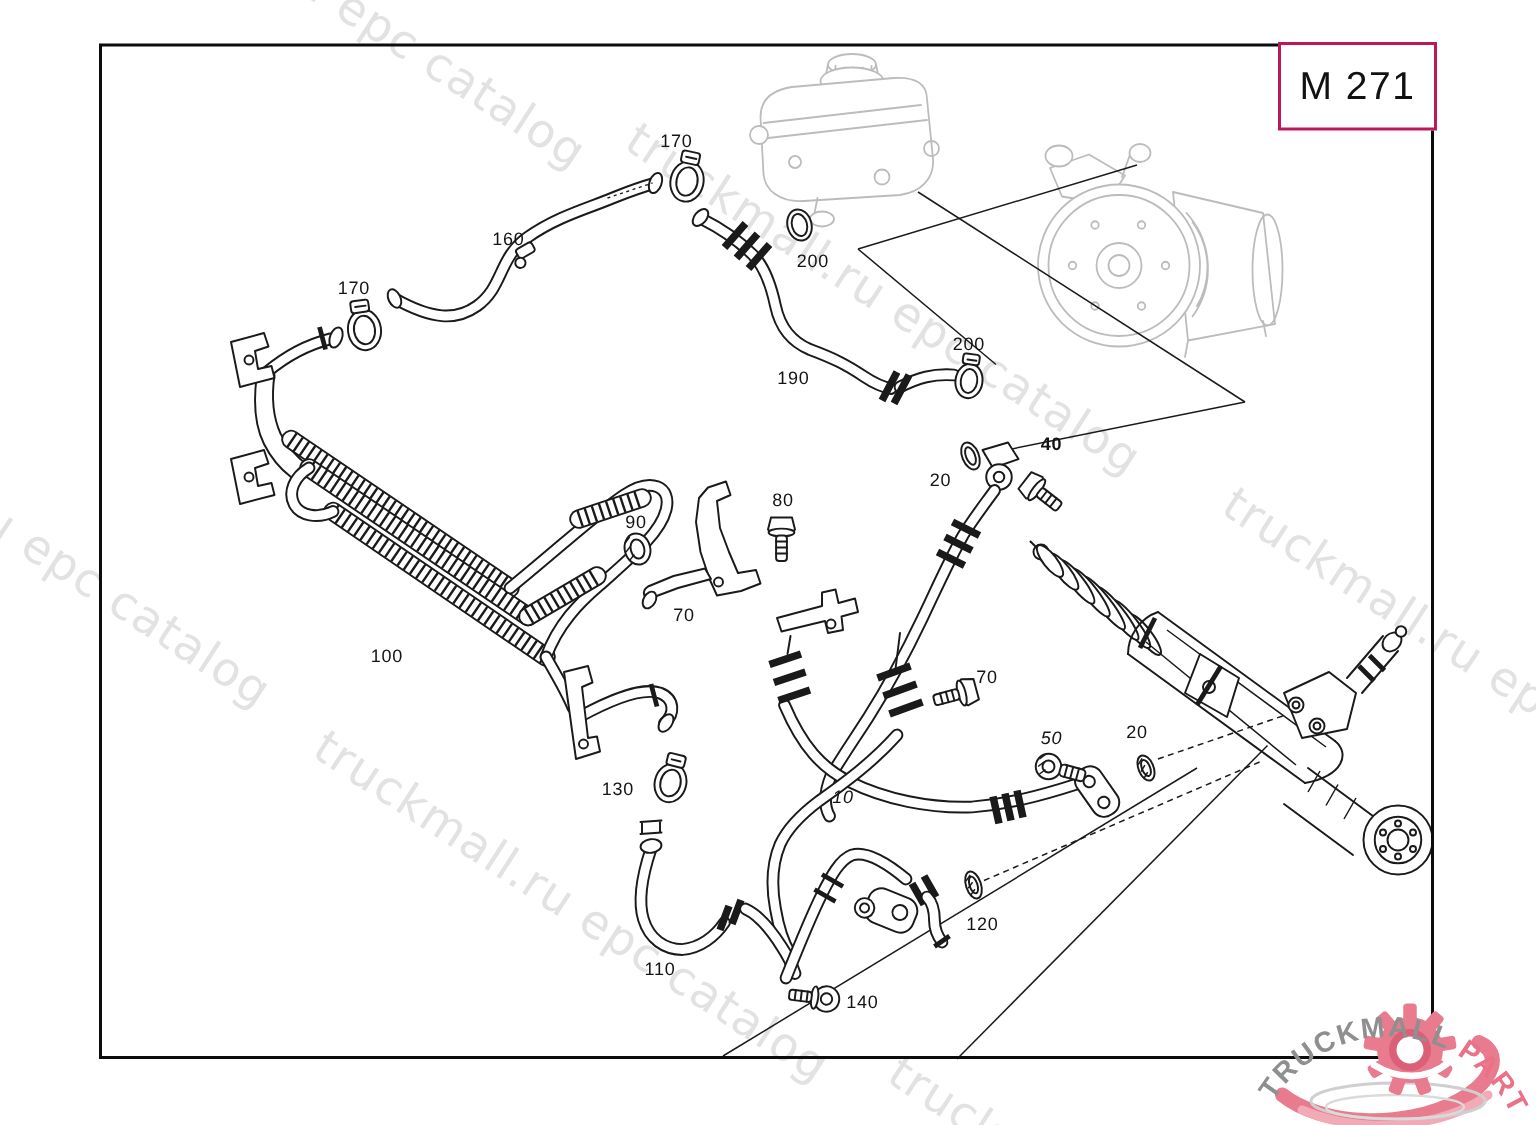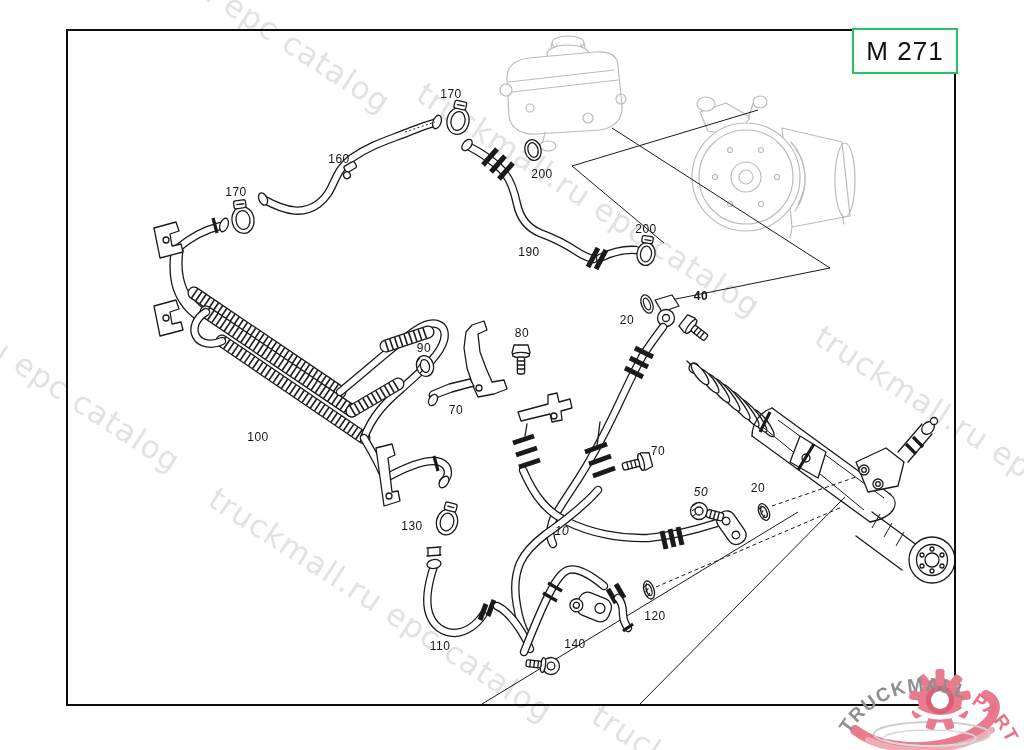--- a/index.html
+++ b/index.html
@@ -25,21 +25,21 @@
   .find{stroke:#1a1a1a;stroke-width:11;fill:none;stroke-dasharray:1.6 3.4;stroke-linecap:butt;}
   .band{stroke:#1a1a1a;stroke-width:5;fill:none;stroke-linecap:butt;}
   .band3{stroke:#1a1a1a;stroke-width:3.2;fill:none;stroke-linecap:butt;}
   .fln{stroke:#bcbcbc;stroke-width:1.2;fill:none;stroke-linejoin:round;stroke-linecap:round;}
   .flnf{stroke:#bcbcbc;stroke-width:1.2;fill:#ffffff;stroke-linejoin:round;}
   
   #labels{position:absolute;left:0;top:0;width:100%;height:100%;z-index:4;pointer-events:none;}
   .plabel{position:absolute;transform:translate(-50%,-50%);font-size:12px;color:#141414;
           font-family:"Liberation Sans",sans-serif;letter-spacing:.5px;}
   
-  #mbox{position:absolute;left:852px;top:28px;width:106px;height:46px;border:2px solid #22c55e;
+  #mbox{position:absolute;left:852px;top:28px;width:106px;height:59px;border:2px solid #be185d;
         box-sizing:border-box;background:#fff;display:flex;align-items:center;justify-content:center;
         font-size:26px;color:#111;z-index:5;letter-spacing:1px;}
   
   #logo{position:absolute;left:820px;top:628px;z-index:6;}
 </style>
 </head>
 <body>
 
 <div id="canvas">
 
@@ -368,21 +368,21 @@
       <span class="plabel" style="left: 522px; top: 333px;">80</span>
       <span class="plabel" style="left: 456px; top: 410px;">70</span>
       <span class="plabel" style="left: 258px; top: 437px;">100</span>
       <span class="plabel" style="left: 412px; top: 526px;">130</span>
       <span class="plabel" style="left: 562px; top: 531px; font-style: italic;">10</span>
       <span class="plabel" style="left: 658px; top: 451px;">70</span>
       <span class="plabel" style="left: 701px; top: 492px; font-style: italic;">50</span>
       <span class="plabel" style="left: 758px; top: 488px;">20</span>
       <span class="plabel" style="left: 655px; top: 616px;">120</span>
       <span class="plabel" style="left: 440px; top: 646px;">110</span>
-      <span class="plabel" style="left: 575px; top: 644px;">140</span>
+      <span class="plabel" style="left: 575px; top: 668px;">140</span>
     </div>
 
   <div id="mbox">
     <span>M 271</span>
   </div>
 
   <svg id="logo" width="204" height="122" viewBox="0 0 204 122">
     <path class="lnsw" d="M35 102 C60 122 115 126 152 106 C176 93 182 74 166 67" fill="none" stroke="#e87b8e" stroke-width="10" stroke-linecap="round"></path>
     <path d="M48 112 C88 129 142 124 172 102" fill="none" stroke="#f2aab6" stroke-width="6" stroke-linecap="round"></path>
     <ellipse cx="112" cy="106" rx="58" ry="12" fill="none" stroke="#cfcfcf" stroke-width="2"></ellipse>

